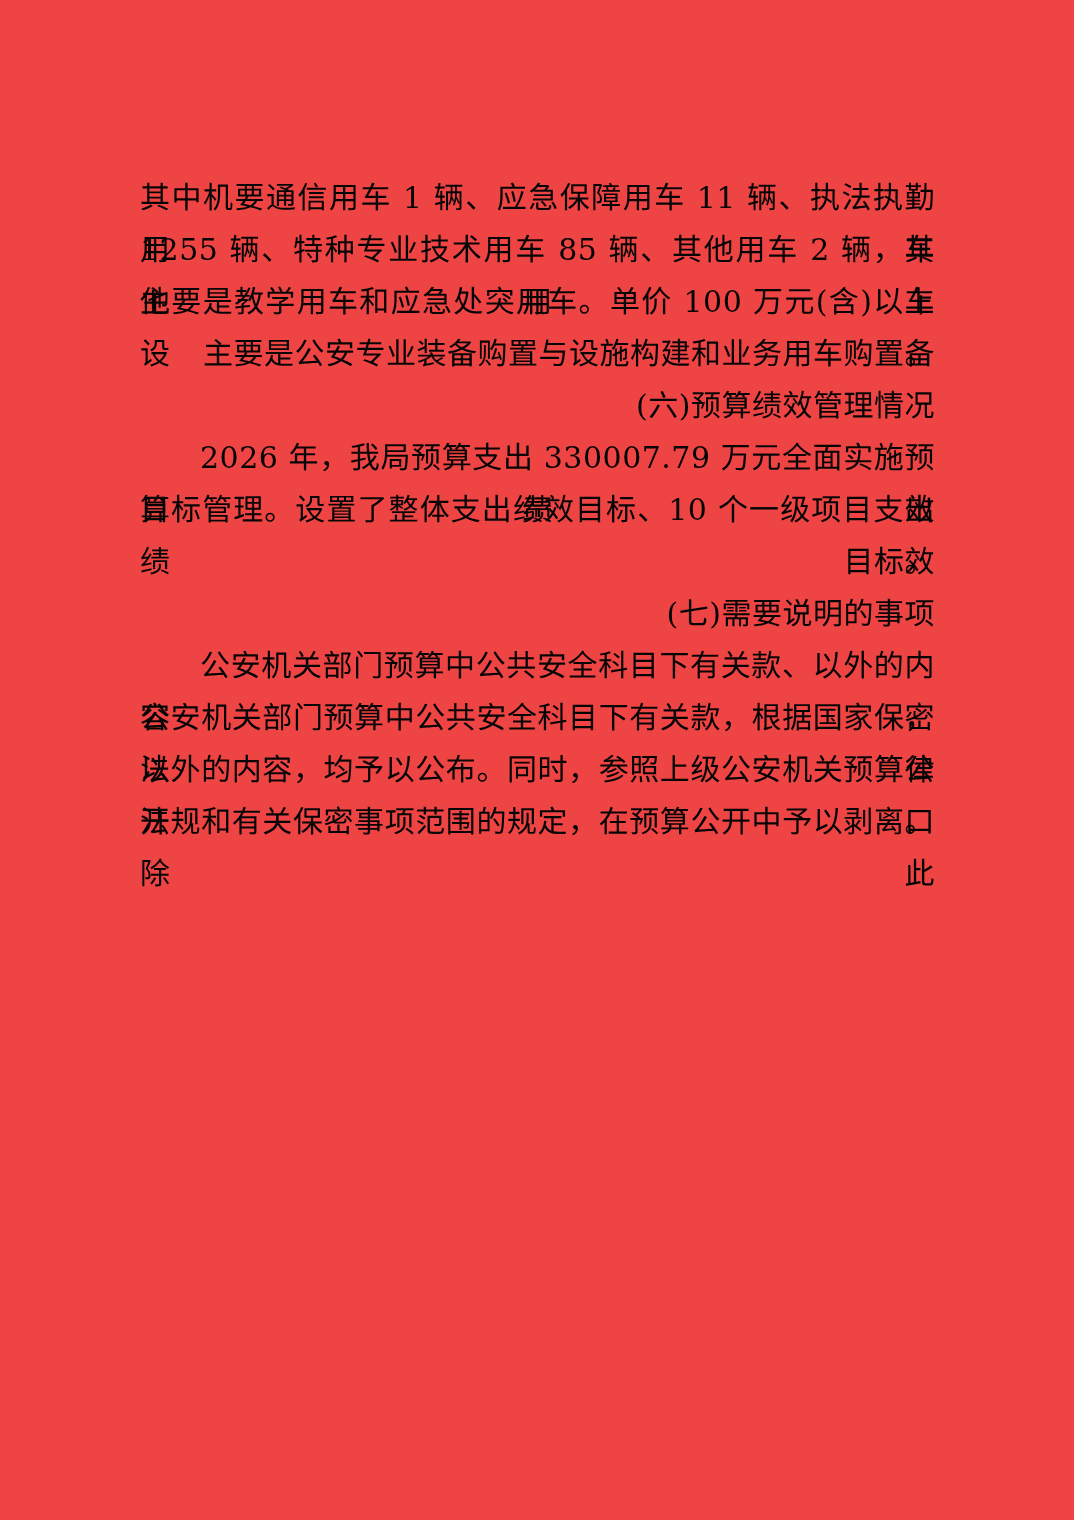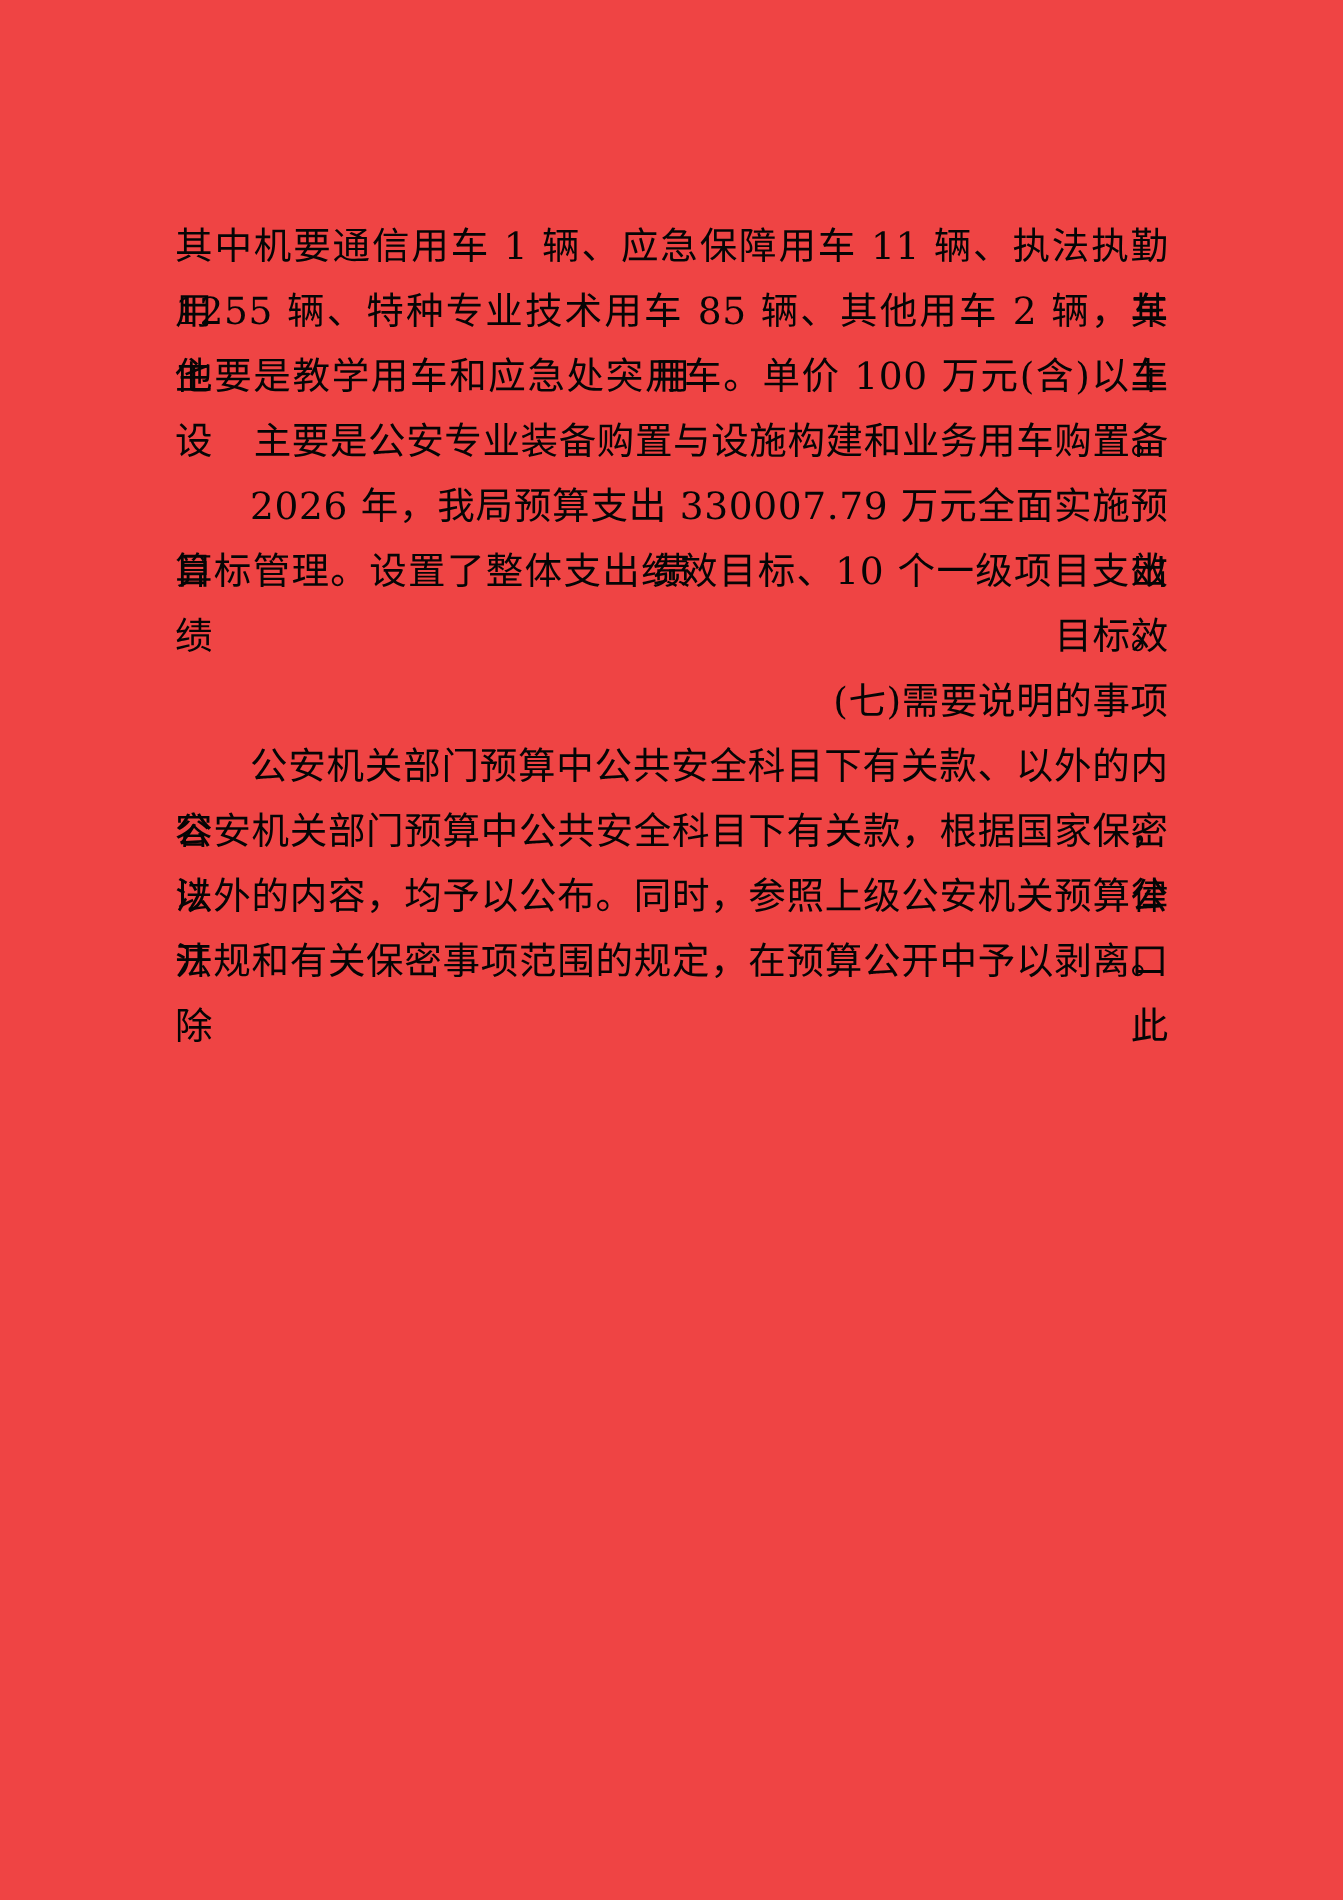--- a/index.html
+++ b/index.html
@@ -44,20 +44,21 @@
 </style>
 </head>
 <body>
 
 <div class="page">
   <div class="text-block">
     <div class="line j">其中机要通信用车 1 辆、应急保障用车 11 辆、执法执勤用车</div>
     <div class="line j">1255 辆、特种专业技术用车 85 辆、其他用车 2 辆，其他用车</div>
     <div class="line j">主要是教学用车和应急处突用车。单价 100 万元(含)以上设备</div>
     <div class="line">主要是公安专业装备购置与设施构建和业务用车购置。</div>
+    <div class="line ind">(六)预算绩效管理情况</div>
     <div class="line ind j">2026 年，我局预算支出 330007.79 万元全面实施预算绩效</div>
     <div class="line j">目标管理。设置了整体支出绩效目标、10 个一级项目支出绩效</div>
     <div class="line">目标。</div>
     <div class="line ind">(七)需要说明的事项</div>
     <div class="line ind j">公安机关部门预算中公共安全科目下有关款、以外的内容，</div>
     <div class="line j">公安机关部门预算中公共安全科目下有关款，根据国家保密法律</div>
     <div class="line j">以外的内容，均予以公布。同时，参照上级公安机关预算公开口</div>
     <div class="line j">法规和有关保密事项范围的规定，在预算公开中予以剥离。除此</div>
   </div>
 </div>

